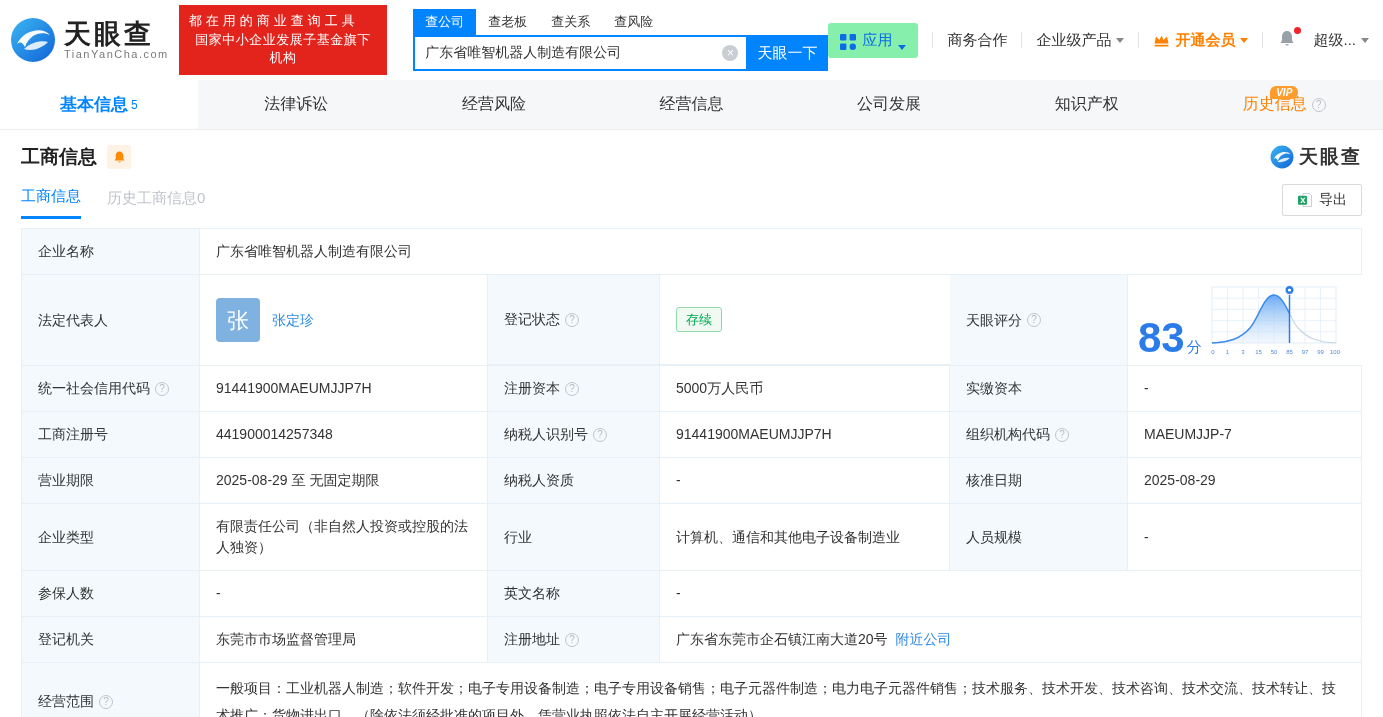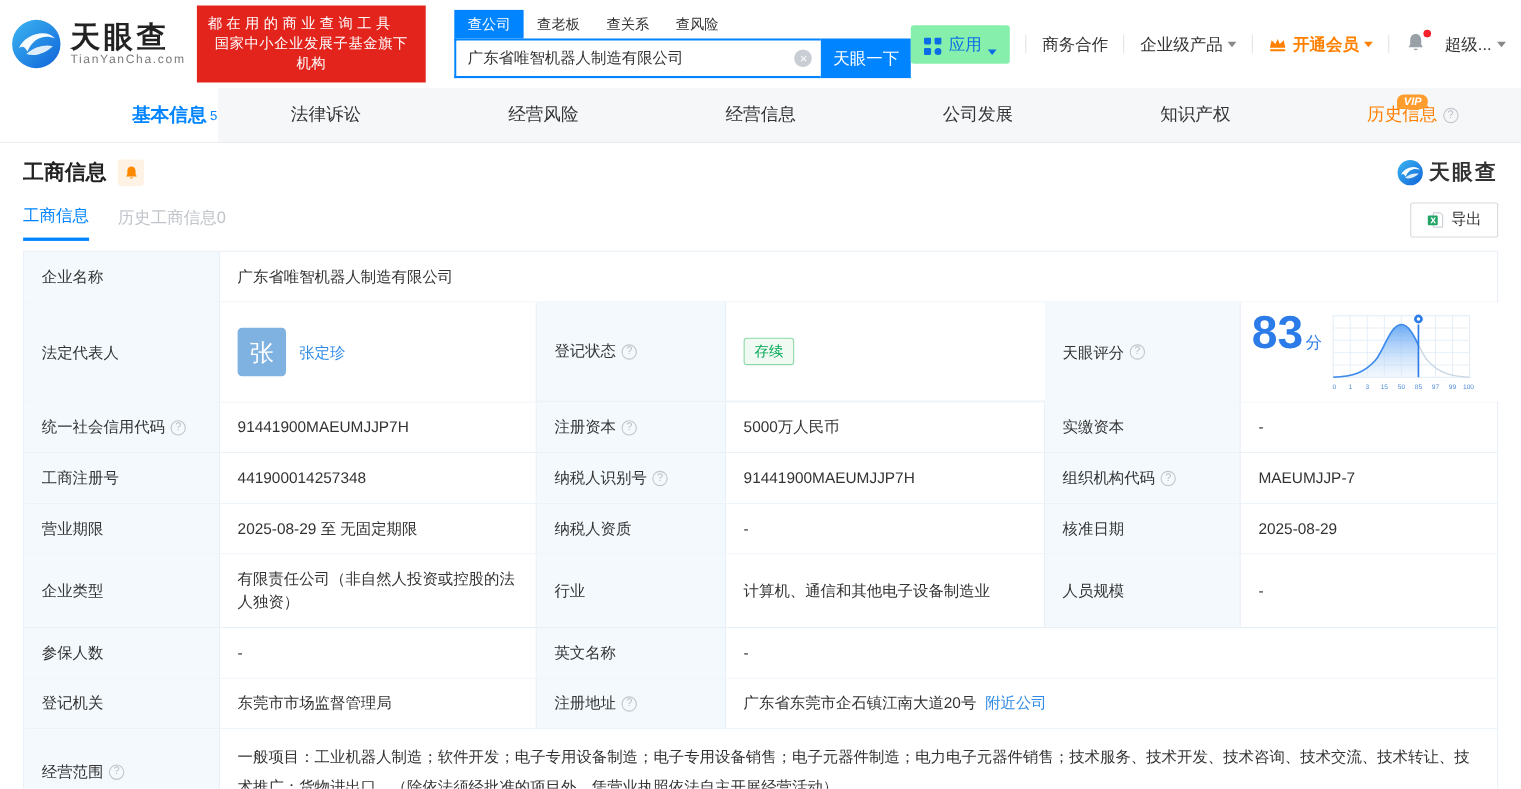--- a/index.html
+++ b/index.html
@@ -33,21 +33,21 @@
   .menu-link.vip { color:#ff8000; font-weight:600; }
   .caret { width:0; height:0; border-left:4px solid transparent; border-right:4px solid transparent; border-top:5px solid #888; display:inline-block; }
   .caret.blue { border-top-color:#0b6ce8; }
   .caret.orange { border-top-color:#ff8000; }
   .bell-wrap { position:relative; width:22px; height:22px; cursor:pointer; }
   .red-dot { position:absolute; top:-2px; right:-2px; width:7px; height:7px; background:#f5222d; border-radius:50%; }
 
   
   .nav { height:50px; background:#f6f7f9; display:flex; border-bottom:1px solid #ececec; }
   .nav-tab { flex:1; display:flex; align-items:center; justify-content:center; font-size:16px; color:#333; cursor:pointer; position:relative; }
-  .nav-tab.active { background:#fff; color:#0084ff; font-weight:700; font-size:17px;justify-content:flex-end; }
+  .nav-tab.active { background:#fff; color:#0084ff; font-weight:700; font-size:17px; }
   .nav-tab sup { font-size:12px; font-weight:400; margin-left:3px; color:#0084ff; }
   .nav-tab.orange { color:#ff8000; }
   .vip-badge { position:absolute; top:6px; background:#ff9c2e; color:#fff; font-size:10px; font-weight:700; font-style:italic; padding:1px 6px; border-radius:6px 6px 6px 0; }
   .help-icon { display:inline-block; width:14px; height:14px; border:1px solid #c2c6cc; border-radius:50%; color:#b6bcc4; font-size:10px; line-height:12px; text-align:center; margin-left:5px; cursor:pointer; flex:none; }
   .help-icon::before { content:"?"; }
 
   
   .section-head { display:flex; align-items:center; padding:14px 21px 4px; }
   .section-title { font-size:19px; font-weight:700; color:#222; }
   .anchor-bell { margin-left:10px; width:24px; height:24px; background:#fdf2e3; border-radius:3px; display:flex; align-items:center; justify-content:center; cursor:pointer; }
@@ -78,21 +78,21 @@
   .midcol { width:462px; flex:none; display:flex; flex-direction:row; border-right:1px solid #e7eff7; }
   .midrow { display:flex; flex:1; border-bottom:1px solid #e7eff7; }
   .midrow:last-child { border-bottom:none; }
   .midrow .cell { border-right:1px solid #e7eff7; }
   .midrow .cell:last-child { border-right:none; }
 
   .avatar { width:44px; height:44px; border-radius:4px; background:#7fb2e1; color:#fff; font-size:22px; display:flex; align-items:center; justify-content:center; margin-right:12px; cursor:pointer; flex:none; }
   a.tlink { color:#2e8ae5; text-decoration:none; cursor:pointer; }
   .status-badge { color:#00a854; background:#f0faf3; border:1px solid #8fd9a8; border-radius:3px; padding:2px 9px; font-size:13px; }
 
-  .score-cell { padding:6px 10px; display:flex; align-items:flex-start; gap:8px; cursor:pointer; }
+  .score-cell { padding:6px 10px; display:flex; align-items:flex-end; gap:8px; cursor:pointer; }
   .score-num { font-size:42px; font-weight:700; color:#2b7ce9; line-height:1; }
   .score-unit { font-size:15px; color:#2b7ce9; margin-left:2px; }
   .scope-text { display:block; line-height:1.9; }
 </style>
 </head>
 <body>
 
 <div class="page">
 
   <header class="topbar">

